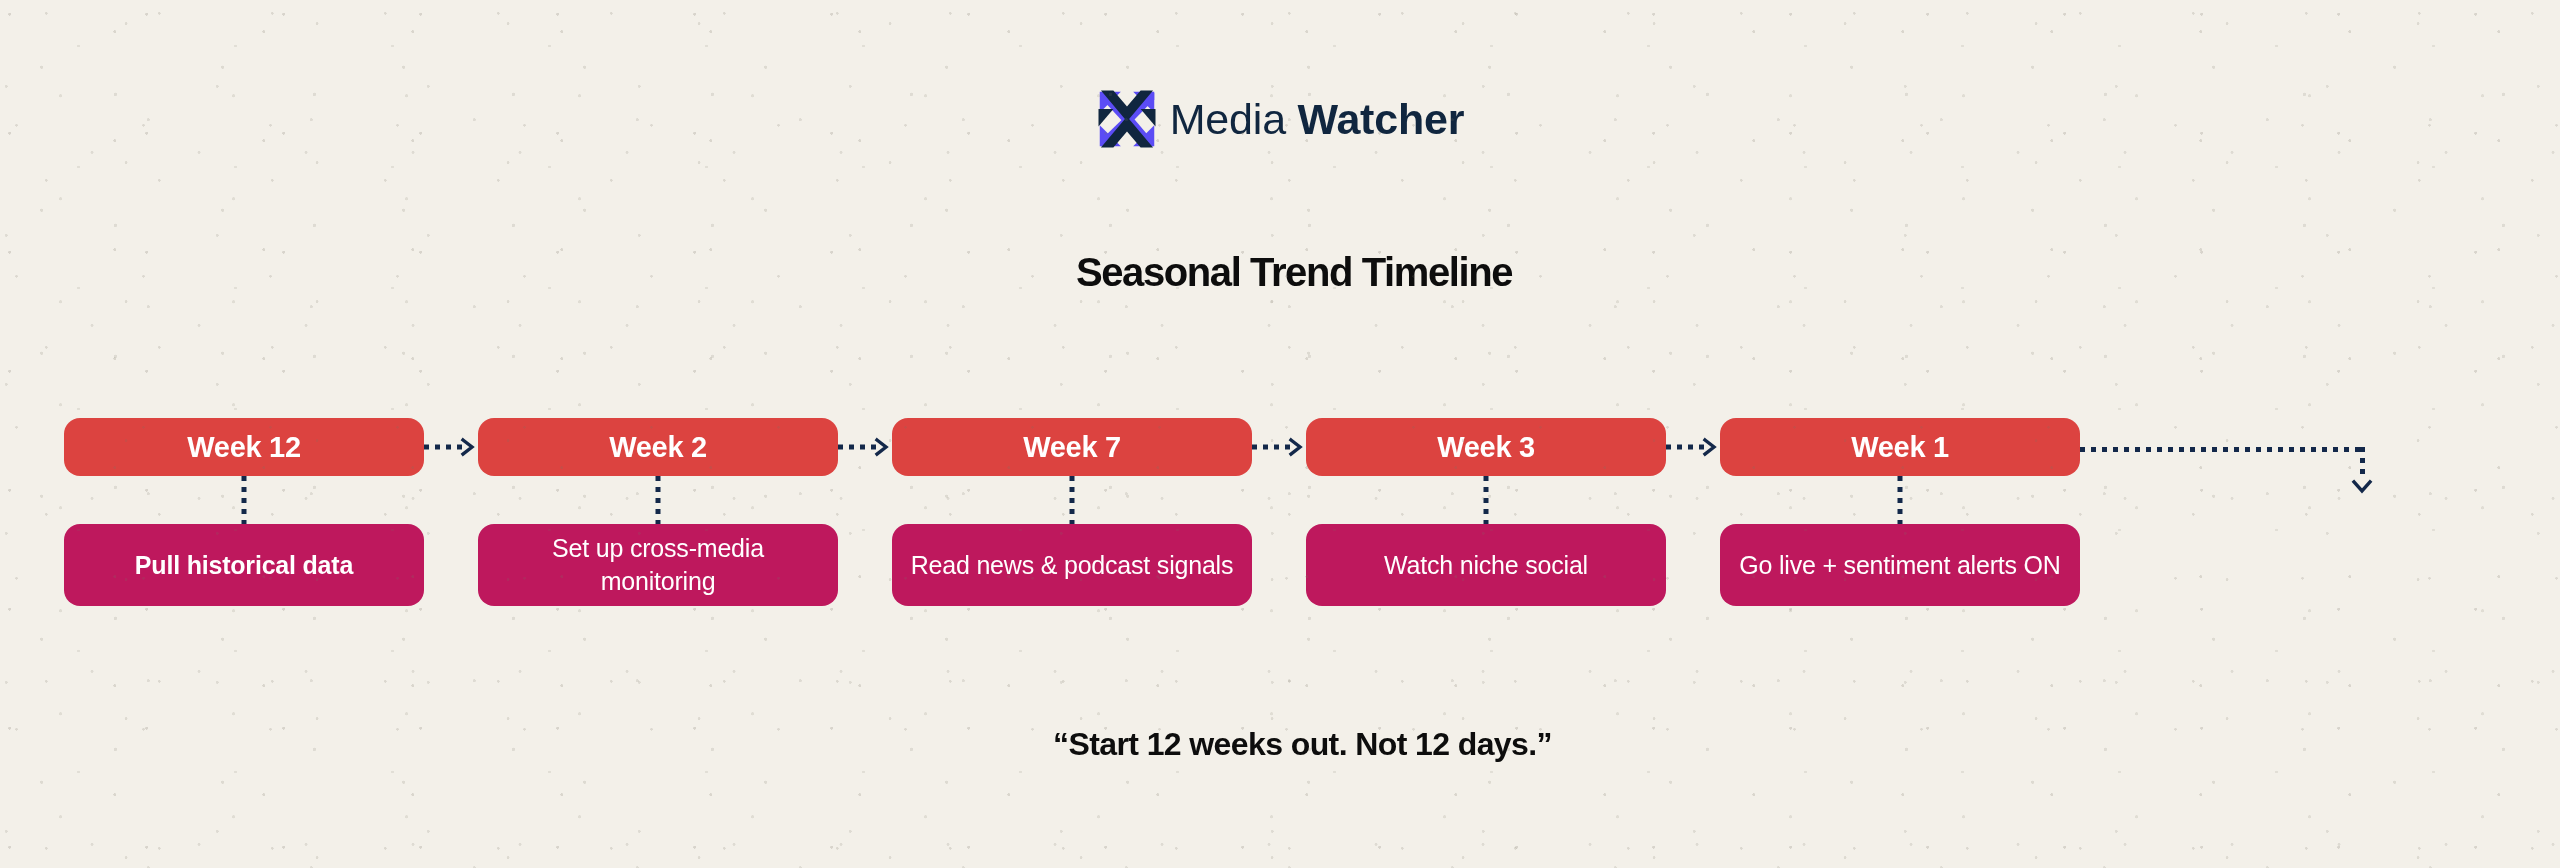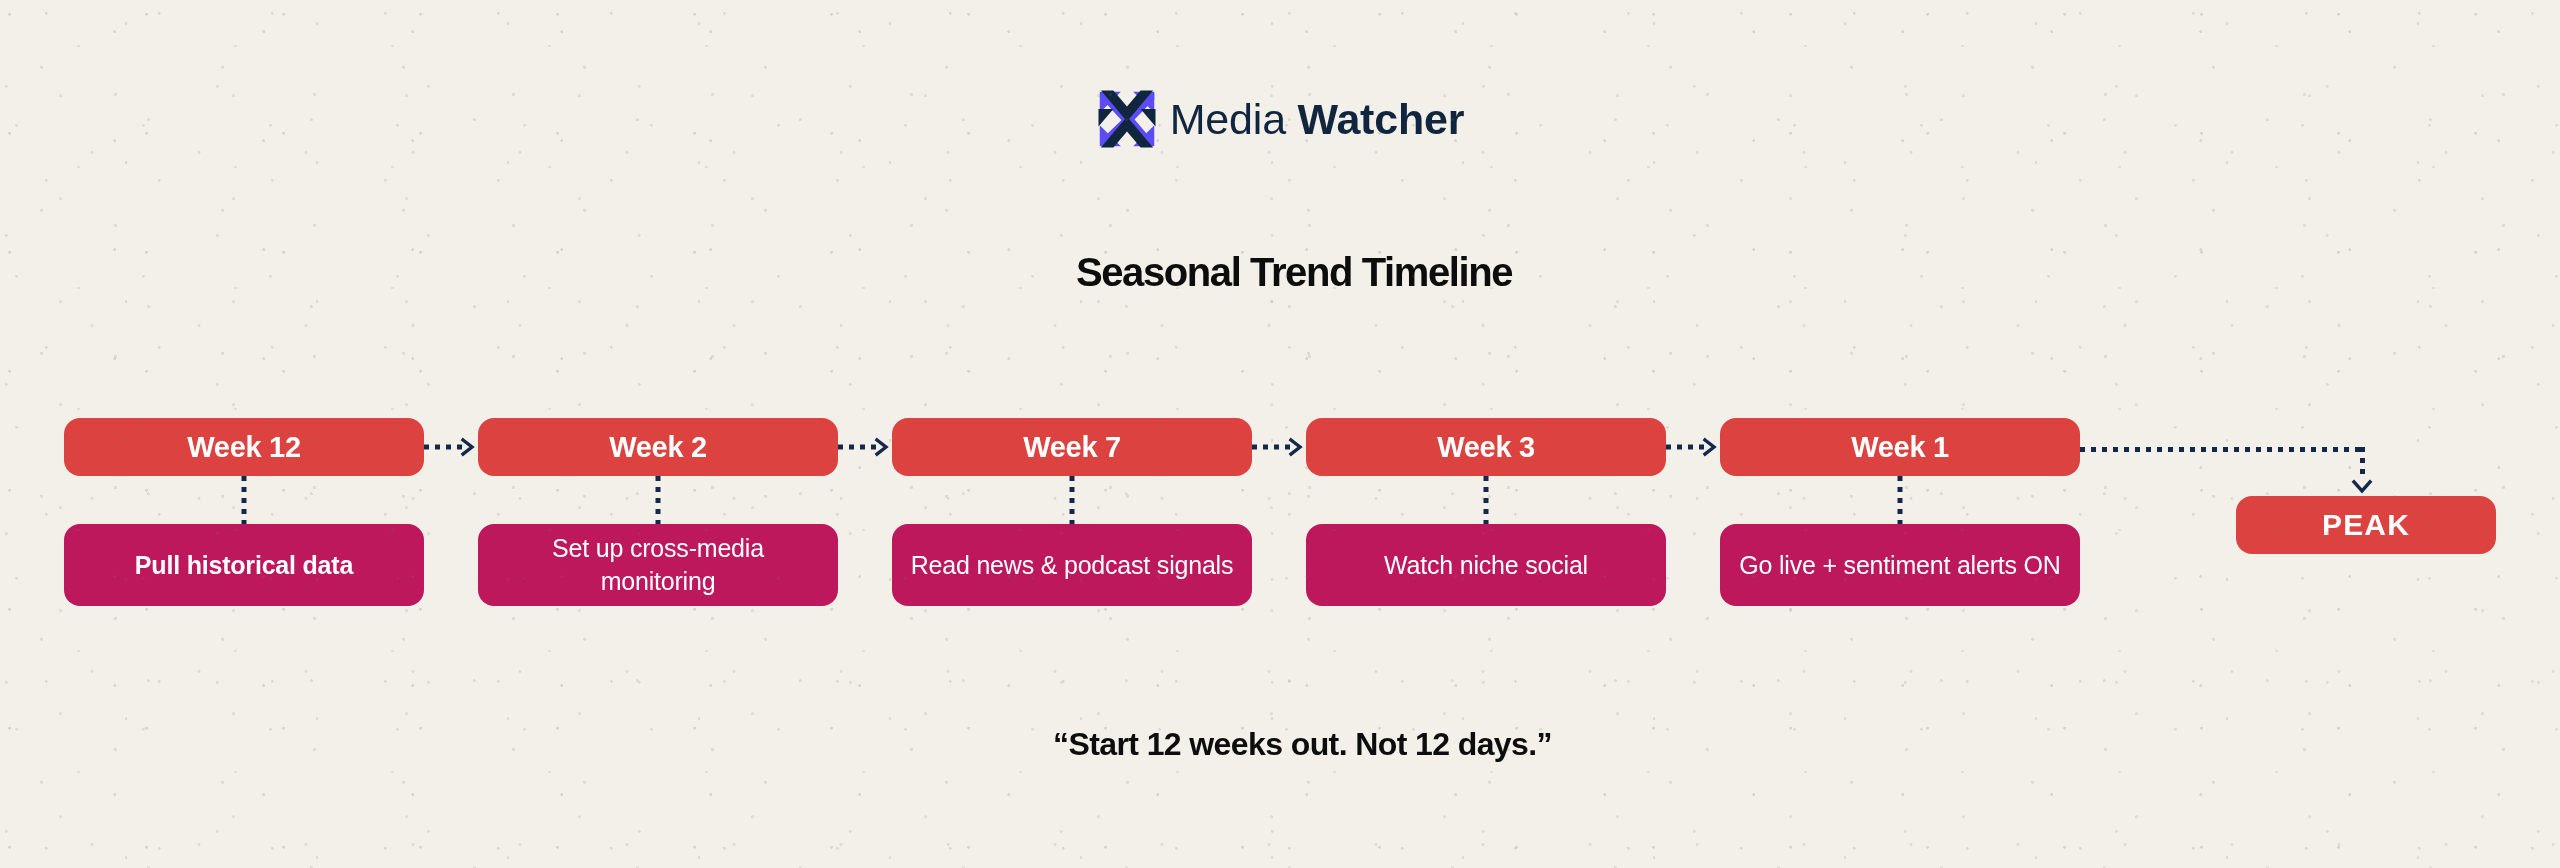--- a/index.html
+++ b/index.html
@@ -336,16 +336,15 @@
   </div>
 
   <div class="elbow">
     <div class="elbow-h"></div>
     <div class="elbow-v"></div>
     <svg class="elbow-chevron" viewBox="0 0 24 24">
       <path d="M4 7 L12 16 L20 7" fill="none" stroke="#13284a" stroke-width="3.4" stroke-linecap="square" stroke-linejoin="miter"></path>
     </svg>
   </div>
 
-  <div class="peak-pill">PEAK</div>
 </div>
 
 <div class="footer-quote">“Start 12 weeks out. Not 12 days.”</div>
 
 </body></html>

